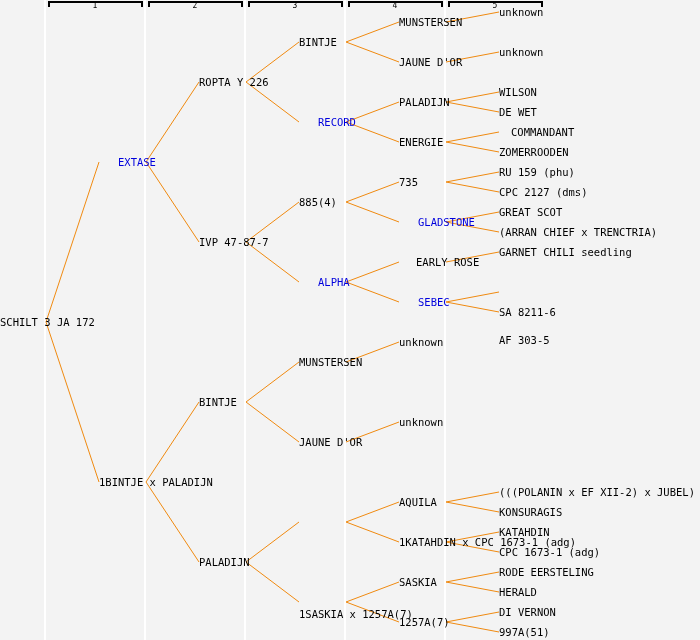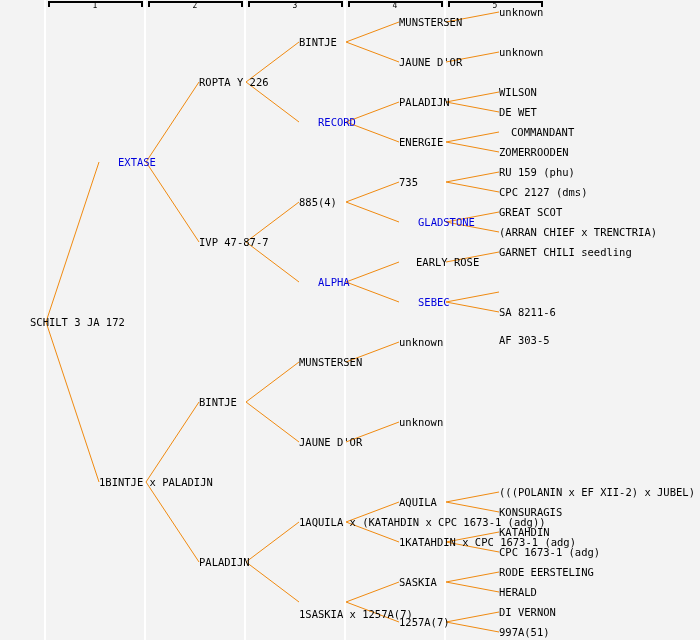--- a/index.html
+++ b/index.html
@@ -80,34 +80,33 @@
 <div class="hdr" style="left: 48px; width: 95px;"></div>
     <div class="hdr-num" style="left: 85px;">1</div>
     <div class="hdr" style="left: 148px; width: 95px;"></div>
     <div class="hdr-num" style="left: 185px;">2</div>
     <div class="hdr" style="left: 248px; width: 95px;"></div>
     <div class="hdr-num" style="left: 285px;">3</div>
     <div class="hdr" style="left: 348px; width: 95px;"></div>
     <div class="hdr-num" style="left: 385px;">4</div>
     <div class="hdr" style="left: 448px; width: 95px;"></div>
     <div class="hdr-num" style="left: 485px;">5</div>
-    <div class="node" style="left: 0px; top: 322px; padding-left: 30px;">SCHILT 3 JA 172</div>
+    <div class="node" style="left: 0px; top: 322px;">SCHILT 3 JA 172</div>
     <div class="node blue" style="left: 99px; top: 162px;">EXTASE</div>
     <div class="node" style="left: 99px; top: 482px;">1BINTJE x PALADIJN</div>
     <div class="node" style="left: 199px; top: 82px;">ROPTA Y 226</div>
     <div class="node" style="left: 199px; top: 242px;">IVP 47-87-7</div>
     <div class="node" style="left: 199px; top: 402px;">BINTJE</div>
     <div class="node" style="left: 199px; top: 562px;">PALADIJN</div>
     <div class="node" style="left: 299px; top: 42px;">BINTJE</div>
     <div class="node blue" style="left: 299px; top: 122px;">RECORD</div>
     <div class="node" style="left: 299px; top: 202px;">885(4)</div>
     <div class="node blue" style="left: 299px; top: 282px;">ALPHA</div>
     <div class="node" style="left: 299px; top: 362px;">MUNSTERSEN</div>
     <div class="node" style="left: 299px; top: 442px;">JAUNE D'OR</div>
-    <div class="node" style="left: 299px; top: 522px;">1AQUILA x (KATAHDIN x CPC 1673-1 (adg))</div>
     <div class="node" style="left: 299px; top: 602px; margin-top: 12px;">1SASKIA x 1257A(7)</div>
     <div class="node" style="left: 399px; top: 22px;">MUNSTERSEN</div>
     <div class="node" style="left: 399px; top: 62px;">JAUNE D'OR</div>
     <div class="node" style="left: 399px; top: 102px;">PALADIJN</div>
     <div class="node" style="left: 399px; top: 142px;">ENERGIE</div>
     <div class="node" style="left: 399px; top: 182px;">735</div>
     <div class="node blue" style="left: 399px; top: 222px;">GLADSTONE</div>
     <div class="node" style="left: 416px; top: 262px;">EARLY ROSE</div>
     <div class="node blue" style="left: 399px; top: 302px;">SEBEC</div>
     <div class="node" style="left: 399px; top: 342px;">unknown</div>

